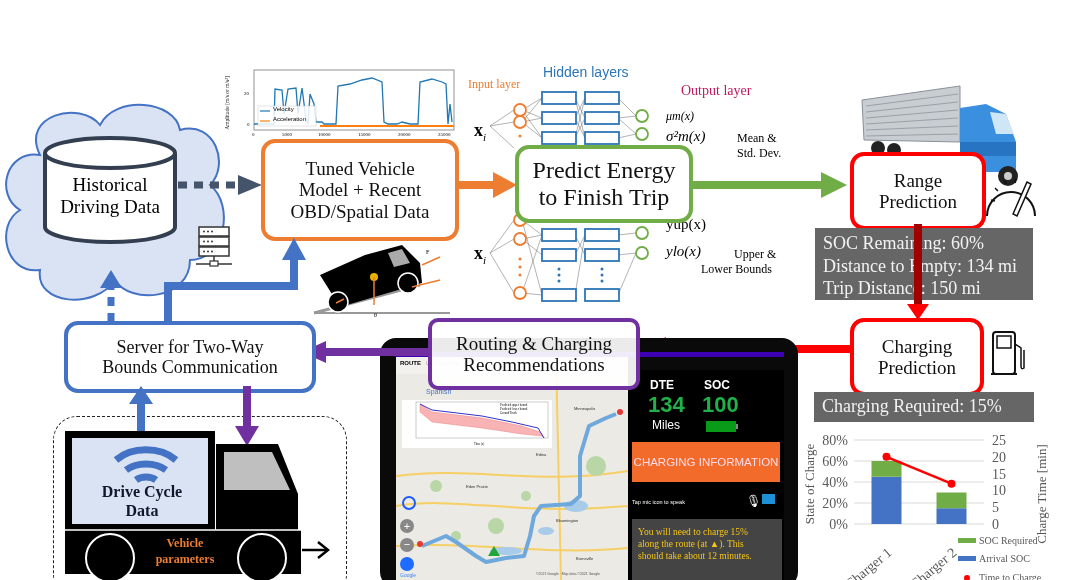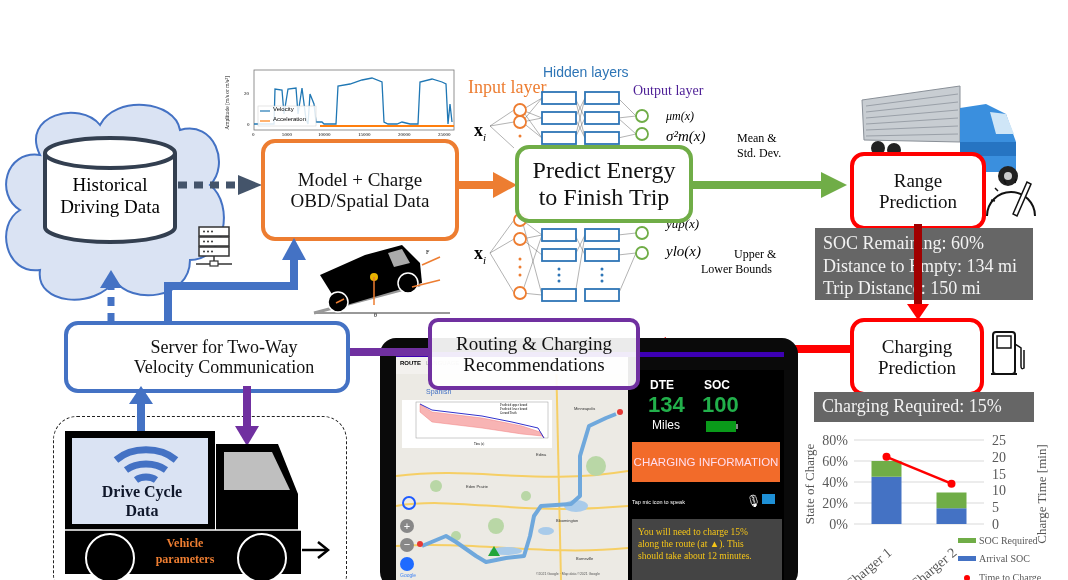--- a/index.html
+++ b/index.html
@@ -66,21 +66,22 @@
   <span class="txt" style="left:86px;top:68px;font-size:5px;">10000</span>
   <span class="txt" style="left:126px;top:68px;font-size:5px;">15000</span>
   <span class="txt" style="left:166px;top:68px;font-size:5px;">20000</span>
   <span class="txt" style="left:206px;top:68px;font-size:5px;">25000</span>
   <span class="txt" style="left:110px;top:75px;font-size:5px;color:#ccc;">Time [s]</span>
   <span class="txt" style="left:-32px;top:36px;font-size:5.5px;transform:rotate(-90deg);">Amplitude [m/s or m/s²]</span>
 </div>
 
 <div class="box" style="left:261px;top:139px;width:190px;height:94px;border:4px solid #ed7d31;font-size:19px;">
   <div>
-    <div>Model + Charge</div>
+    <div>Tuned Vehicle</div>
+    <div>Model + Recent</div>
     <div>OBD/Spatial Data</div>
   </div>
 </div>
 
 <svg style="left:459px;top:172px;width:60px;height:26px;" viewBox="0 0 60 26">
   <rect x="0" y="9" width="36" height="8" fill="#ed7d31"></rect>
   <polygon points="34,0 58,13 34,26" fill="#ed7d31"></polygon>
 </svg>
 
 <svg style="left:310px;top:245px;width:140px;height:72px;" viewBox="0 0 140 72">
@@ -92,23 +93,23 @@
   <circle cx="98" cy="38" r="10" fill="#000" stroke="#fff" stroke-width="1.5"></circle>
   <circle cx="64" cy="32" r="4" fill="#e8b400"></circle>
   <line x1="64" y1="32" x2="64" y2="60" stroke="#ed7d31" stroke-width="1.5"></line>
   <line x1="130" y1="12" x2="112" y2="20" stroke="#ed7d31" stroke-width="1.5"></line>
   <line x1="102" y1="42" x2="130" y2="35" stroke="#ed7d31" stroke-width="1.5"></line>
   <line x1="34" y1="54" x2="26" y2="58" stroke="#ed7d31" stroke-width="1.5"></line>
   <text x="116" y="9" font-size="6" font-family="Liberation Serif">F</text>
   <text x="64" y="72" font-size="6" font-family="Liberation Serif">θ</text>
 </svg>
 
-<span class="txt" style="left:468px;top:77px;font-size:18px;color:#ed7d31;">Input layer</span>
+<span class="txt" style="left:468px;top:77px;font-size:12px;color:#ed7d31;">Input layer</span>
 <span class="txt" style="left:543px;top:64px;font-size:14px;color:#2e75b6;font-family:'Liberation Sans',sans-serif;">Hidden layers</span>
-<span class="txt" style="left:633px;top:83px;font-size:14px;color:#4c1d95;">Output layer</span>
+<span class="txt" style="left:681px;top:83px;font-size:14px;color:#be185d;">Output layer</span>
 
 <svg style="left:490px;top:88px;width:180px;height:80px;" viewBox="0 0 180 80">
   <g stroke="#666" stroke-width="0.5">
     <line x1="0" y1="38" x2="24" y2="22"></line>
       <line x1="0" y1="38" x2="24" y2="34"></line>
       <line x1="0" y1="38" x2="24" y2="60"></line>
     <line x1="32" y1="22" x2="52" y2="10"></line>
       <line x1="32" y1="22" x2="52" y2="30"></line>
       <line x1="32" y1="22" x2="52" y2="50"></line>
     <line x1="32" y1="34" x2="52" y2="10"></line>
@@ -176,21 +177,21 @@
   <rect x="95" y="14" width="34" height="12" fill="#fff" stroke="#2e75b6" stroke-width="1.8"></rect>
   <rect x="95" y="34" width="34" height="12" fill="#fff" stroke="#2e75b6" stroke-width="1.8"></rect>
   <circle cx="112" cy="54" r="1.5" fill="#2e75b6"></circle>
     <circle cx="112" cy="60" r="1.5" fill="#2e75b6"></circle>
     <circle cx="112" cy="66" r="1.5" fill="#2e75b6"></circle>
   <rect x="95" y="74" width="34" height="12" fill="#fff" stroke="#2e75b6" stroke-width="1.8"></rect>
   <circle cx="152" cy="18" r="6" fill="#fff" stroke="#70ad47" stroke-width="1.8"></circle>
   <circle cx="152" cy="38" r="6" fill="#fff" stroke="#70ad47" stroke-width="1.8"></circle>
 </svg>
 <span class="txt" style="left:474px;top:243px;font-size:18px;font-weight:bold;"><span>x</span><sub style="font-size:11px;font-style:italic;font-weight:normal;">i</sub></span>
-<span class="txt" style="left:666px;top:216px;font-size:13px;font-style:italic;">yup(x)</span>
+<span class="txt" style="left:666px;top:216px;font-size:15px;">yup(x)</span>
 <span class="txt" style="left:666px;top:243px;font-size:15px;font-style:italic;">ylo(x)</span>
 <span class="txt" style="left:734px;top:247px;font-size:12px;">Upper &amp;</span>
 <span class="txt" style="left:701px;top:262px;font-size:12px;">Lower Bounds</span>
 
 <div class="box" style="left:515px;top:145px;width:170px;height:70px;border:4px solid #70ad47;font-size:24px;background:rgba(255,255,255,0.93);">
   <div>
     <div>Predict Energy</div>
     <div>to Finish Trip</div>
   </div>
 </div>
@@ -383,24 +384,24 @@
     <div>Routing &amp; Charging</div>
     <div>Recommendations</div>
   </div>
 </div>
 
 <svg style="left:302px;top:341px;width:130px;height:22px;" viewBox="0 0 130 22">
   <rect x="20" y="7" width="110" height="8" fill="#7030a0"></rect>
   <polygon points="0,11 24,0 24,22" fill="#7030a0"></polygon>
 </svg>
 
-<div class="box" style="left:64px;top:321px;width:244px;height:64px;border:4px solid #4472c4;font-size:18px;padding-left:34px;">
+<div class="box" style="left:64px;top:321px;width:244px;height:64px;border:4px solid #4472c4;font-size:18px;">
   <div>
     <div>Server for Two-Way</div>
-    <div>Velocity Communication</div>
+    <div>Bounds Communication</div>
   </div>
 </div>
 
 <svg style="left:160px;top:238px;width:150px;height:86px;" viewBox="0 0 150 86">
   <polyline points="8,86 8,48 134,48 134,20" fill="none" stroke="#4472c4" stroke-width="8"></polyline>
   <polygon points="122,22 134,0 146,22" fill="#4472c4"></polygon>
 </svg>
 
 <svg style="left:98px;top:270px;width:26px;height:52px;" viewBox="0 0 26 52">
   <line x1="13" y1="52" x2="13" y2="16" stroke="#4472c4" stroke-width="7" stroke-dasharray="9,7"></line>

